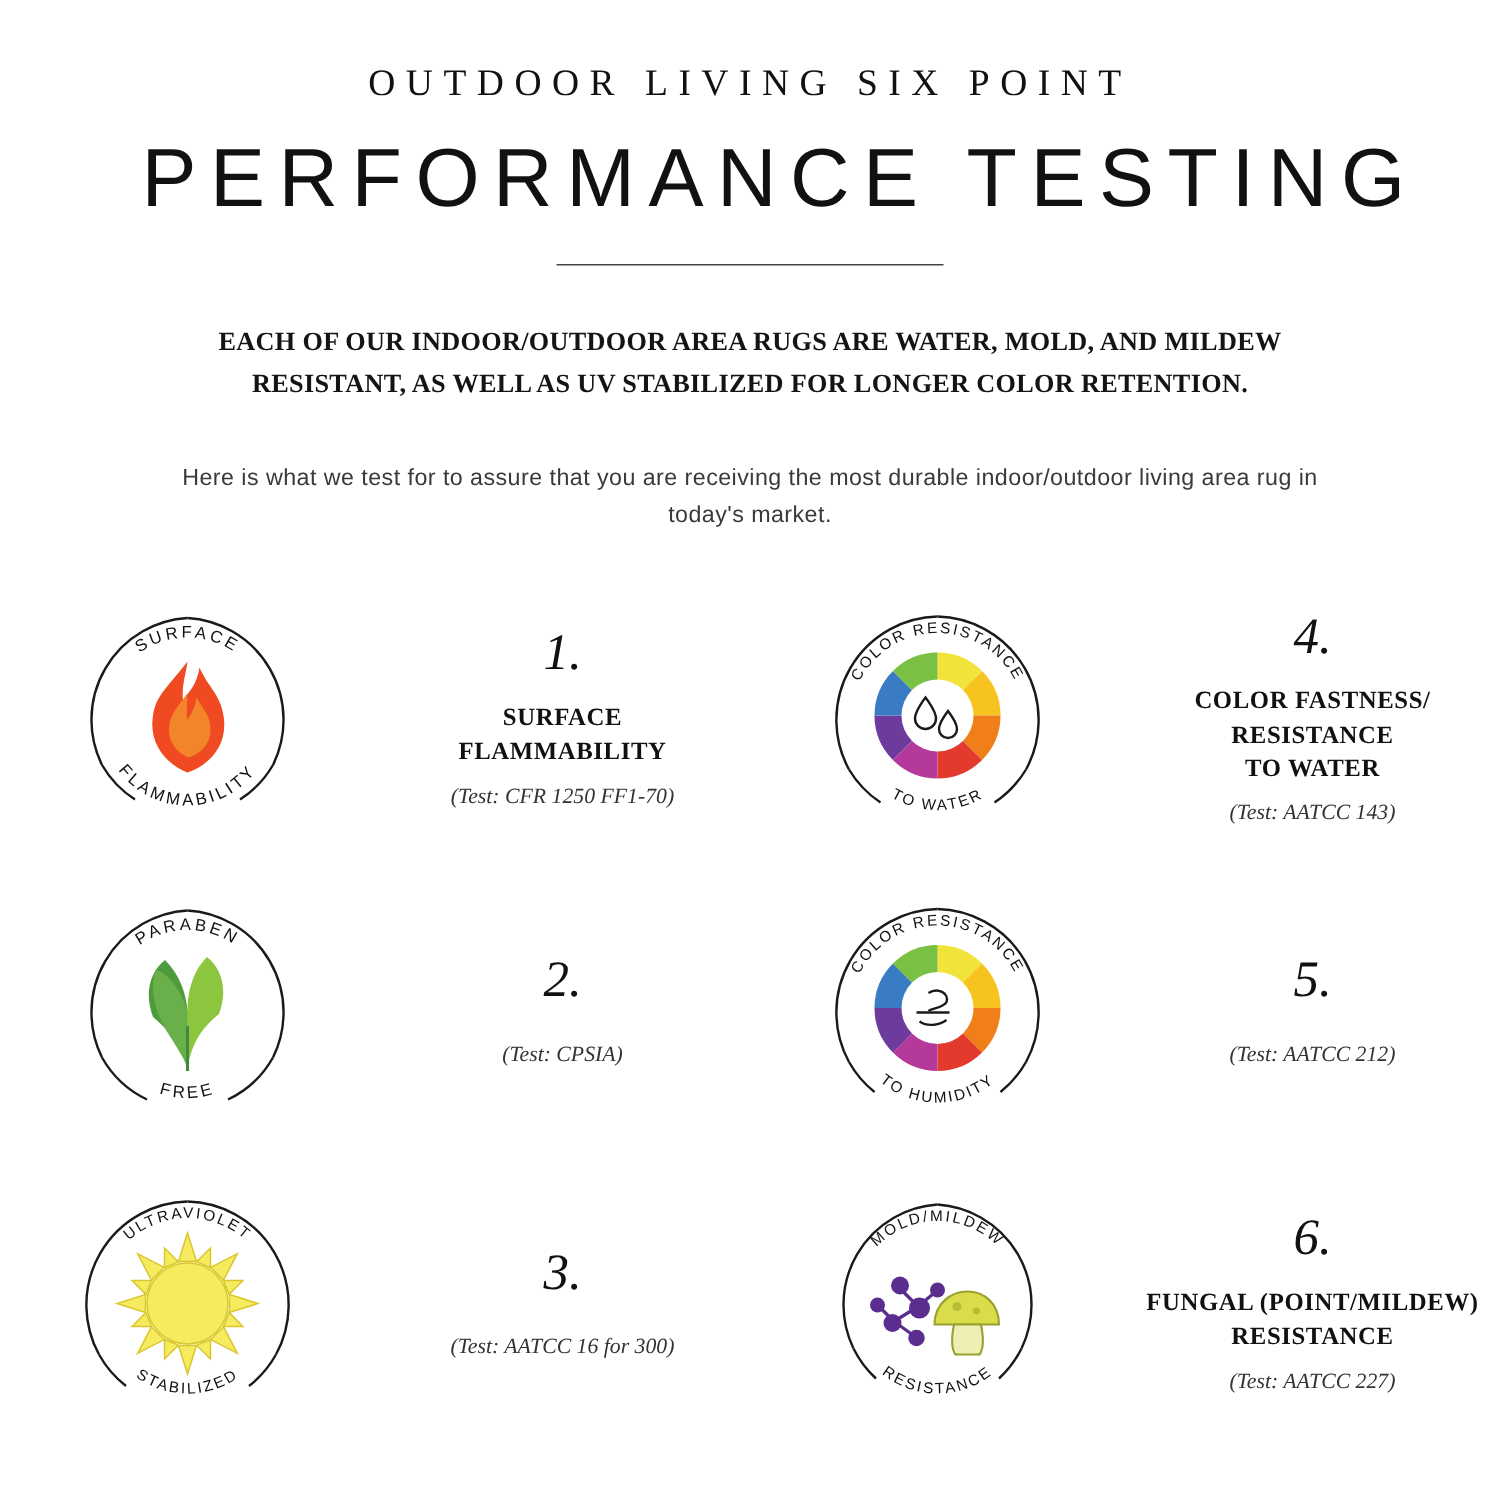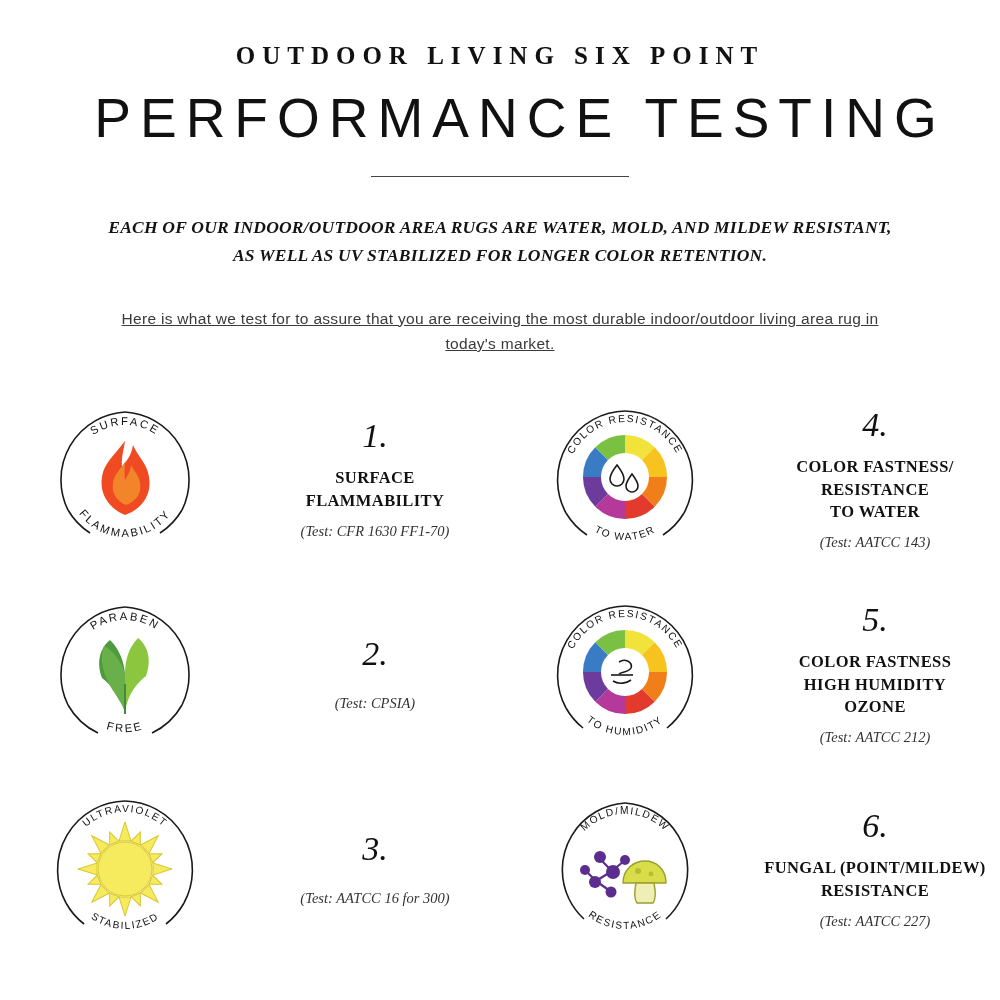--- a/index.html
+++ b/index.html
@@ -18,21 +18,21 @@
 
   
   .header {
     text-align: center;
     padding-top: 42px;
   }
   .eyebrow {
     font-family: "Liberation Serif", serif;
     font-size: 25px;
     letter-spacing: 7px;
-    font-weight: 700;
+    font-weight: 400;
     color: #111;
     white-space: nowrap;
   }
   .maintitle {
     font-family: "Liberation Sans", sans-serif;
     font-size: 55px;
     letter-spacing: 9px;
     font-weight: 400;
     color: #111;
     margin-top: 16px;
@@ -41,40 +41,38 @@
   }
   .rule {
     width: 258px;
     height: 1px;
     background: #444;
     margin: 26px auto 0 auto;
   }
 
   .subtitle {
     font-family: "Liberation Serif", serif;
-    font-style: italic;
     font-weight: 700;
     font-size: 17.5px;
     line-height: 1.62;
     text-align: center;
     color: #141414;
     margin: 36px auto 0 auto;
     width: 790px;
     letter-spacing: 0.2px;
   }
   .intro {
     font-family: "Liberation Sans", sans-serif;
     font-size: 15.5px;
     line-height: 1.62;
     text-align: center;
     color: #3a3a3a;
     margin: 36px auto 0 auto;
     width: 760px;
     letter-spacing: 0.3px;
-    text-decoration: underline;
   }
 
   
   .grid {
     position: absolute;
     top: 382px;
     left: 0;
     width: 1000px;
     display: grid;
     grid-template-columns: 250px 250px 250px 250px;
@@ -182,21 +180,21 @@
           <path d="M75,57 C69,66 64,70 63,78 C61,89 68,97 76,100 C85,97 92,89 90,78 C89,70 84,66 81,60 C80,68 77,71 75,75 C74,69 75,62 75,57 Z" fill="#f2842a"></path>
         </g>
       </svg>
     </div>
   </div>
 
   <div class="cell text-cell">
     <div class="num">1.</div>
     <div class="label">SURFACE
 FLAMMABILITY</div>
-    <div class="test">(Test: CFR 1630 FF1-70)</div>
+    <div class="test">(Test: CFR 1250 FF1-70)</div>
   </div>
 
   <div class="cell badge-cell">
     <div class="badge">
       <svg width="150" height="150" viewBox="0 0 150 150">
         <defs>
           <path id="arcTop4" d="M 17,75 A 58,58 0 0 1 133,75"></path>
           <path id="arcBot4" d="M 15,75 A 60,60 0 0 0 135,75"></path>
         </defs>
         <path d="M 75,6 A 69,69 0 0 0 16,108" fill="none" stroke="#1a1a1a" stroke-width="1.6"></path>
@@ -300,23 +298,20 @@
           <path d="M-6,-10 C0,-14 8,-10 6,-4 C4,0 -4,0 -6,2" fill="none" stroke="#1a1a1a" stroke-width="1.6"></path>
           <path d="M-14,3 L8,3" stroke="#1a1a1a" stroke-width="1.6" fill="none"></path>
           <path d="M-12,9 C-6,13 2,11 6,8" fill="none" stroke="#1a1a1a" stroke-width="1.6"></path>
         </g>
       </svg>
     </div>
   </div>
 
   <div class="cell text-cell">
     <div class="num">5.</div>
-    <div class="label">COLOR FASTNESS
-HIGH HUMIDITY
-OZONE</div>
     <div class="test">(Test: AATCC 212)</div>
   </div>
 
   <div class="cell badge-cell">
     <div class="badge">
       <svg width="150" height="150" viewBox="0 0 150 150">
         <defs>
           <path id="arcTop3" d="M 17,75 A 58,58 0 0 1 133,75"></path>
           <path id="arcBot3" d="M 16,75 A 59,59 0 0 0 134,75"></path>
         </defs>

